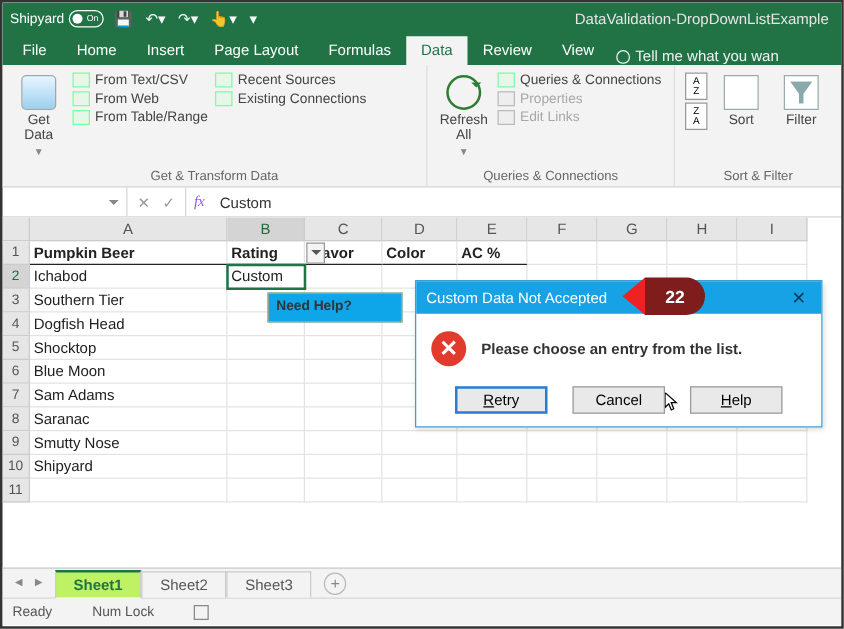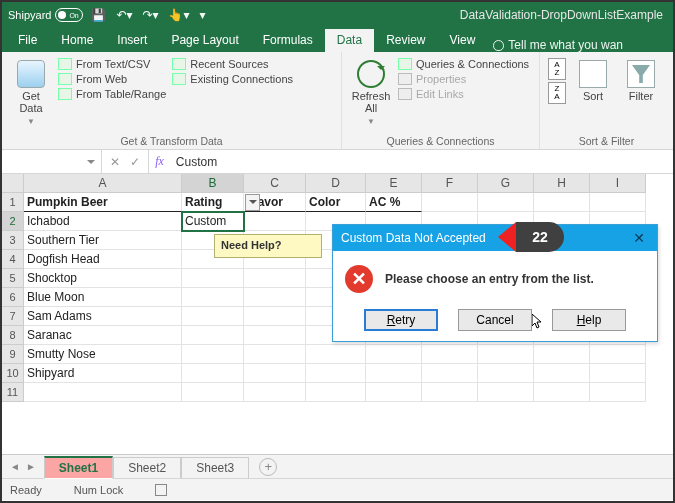--- a/index.html
+++ b/index.html
@@ -59,44 +59,44 @@
   .cells { position: absolute; left: 22px; top: 19px; right: 0; }
   .cellrow { display: flex; height: 19px; }
   .cell { border-right: 1px solid #e3e3e3; border-bottom: 1px solid #e3e3e3; padding: 0 3px; font-size: 12px; line-height: 19px; overflow: hidden; white-space: nowrap; color: #222; }
   .hdrcell { font-weight: 700; border-bottom: 1.5px solid #222 !important; }
   .activecell { outline: 2px solid #217346; outline-offset: -1px; position: relative; z-index: 2; }
   .dropbtn { position: absolute; width: 15px; height: 17px; border: 1px solid #999; background: #f4f4f4; display: flex; align-items: center; justify-content: center; z-index: 3; }
   .dropbtn::after { content: ""; border: 4px solid transparent; border-top-color: #555; margin-top: 3px; }
   .rowheads div.sel, .colheads div.sel { background: #d4d4d4; color: #1e6b3a; }
 
   
-  .tooltip { position: absolute; background: #fef9c3; border: 1px solid #b0b070; padding: 4px 6px; font-size: 11px; width: 108px; z-index: 4; color: #333; }
+  .tooltip { position: absolute; background: #0ea5e9; border: 1px solid #b0b070; padding: 4px 6px; font-size: 11px; width: 108px; z-index: 4; color: #333; }
   .tooltip b { display: block; margin-bottom: 2px; }
 
   
   .dialog { position: absolute; width: 326px; border: 1px solid #399fd6; background: #fff; z-index: 6; box-shadow: 1px 2px 4px rgba(0,0,0,.15); }
   .dialog .dtitle { height: 26px; background: #17a2e6; color: #fff; display: flex; align-items: center; padding: 0 8px; font-size: 12px; position: relative; }
   .dialog .dtitle .x { margin-left: auto; font-size: 14px; padding: 0 4px; font-weight: 400; color: #063a55; }
   .dialog .dbody { padding: 14px 12px 10px; }
   .dialog .msgrow { display: flex; align-items: center; gap: 12px; font-size: 12px; font-weight: 700; color: #333; }
   .erricon { width: 28px; height: 28px; border-radius: 50%; background: #e23b2e; display: flex; align-items: center; justify-content: center; color: #fff; font-size: 18px; font-weight: 700; }
   .dialog .dbtns { display: flex; gap: 20px; justify-content: center; margin-top: 16px; }
   .dialog .dbtns button { width: 74px; height: 22px; background: #e9e9e9; border: 1px solid #999; font-size: 12px; }
   .dialog .dbtns button.primary { border: 2px solid #2b7cd3; }
   .dialog .dbtns button u { text-decoration: underline; }
-  .callout { position: absolute; width: 48px; height: 30px; background: #404040; border-radius: 0 15px 15px 0; z-index: 7; display: flex; align-items: center; justify-content: center; color: #fff; font-weight: 700; font-size: 14px; }
+  .callout { position: absolute; width: 48px; height: 30px; background: #7f1d1d; border-radius: 0 15px 15px 0; z-index: 7; display: flex; align-items: center; justify-content: center; color: #fff; font-weight: 700; font-size: 14px; }
   .callout::before { content: ""; position: absolute; left: -18px; top: 0; border: 15px solid transparent; border-right-color: #e22; border-right-width: 18px; border-left-width: 0; }
   .cursor { position: absolute; width: 12px; height: 16px; z-index: 8; }
   .cursor svg { width: 12px; height: 16px; }
 
   
   .sheettabs { height: 24px; border-top: 1px solid #ccc; background: #f3f3f3; display: flex; align-items: center; padding-left: 8px; font-size: 12px; gap: 0; }
   .sheettabs .nav { display: flex; gap: 6px; color: #888; margin-right: 8px; font-size: 10px; }
   .sheettabs .stab { padding: 3px 14px; border: 1px solid #ccc; border-bottom: none; background: #f3f3f3; color: #555; position: relative; top: 1px; }
-  .sheettabs .stab.active { background: #fca5a5; border-bottom: 1px solid #fff; font-weight: 700; color: #217346; border-top: 2px solid #217346; }
+  .sheettabs .stab.active { background: #bef264; border-bottom: 1px solid #fff; font-weight: 700; color: #217346; border-top: 2px solid #217346; }
   .sheettabs .plus { width: 18px; height: 18px; border: 1px solid #bbb; border-radius: 50%; margin-left: 10px; display: flex; align-items: center; justify-content: center; color: #888; font-size: 13px; }
 
   
   .status { height: 22px; background: #f3f3f3; border-top: 1px solid #d6d6d6; display: flex; align-items: center; padding: 0 8px; font-size: 11px; color: #555; gap: 32px; }
   .status .rec { width: 12px; height: 12px; border: 1px solid #888; }
 </style>
 </head>
 <body>
 
 <div class="titlebar">

